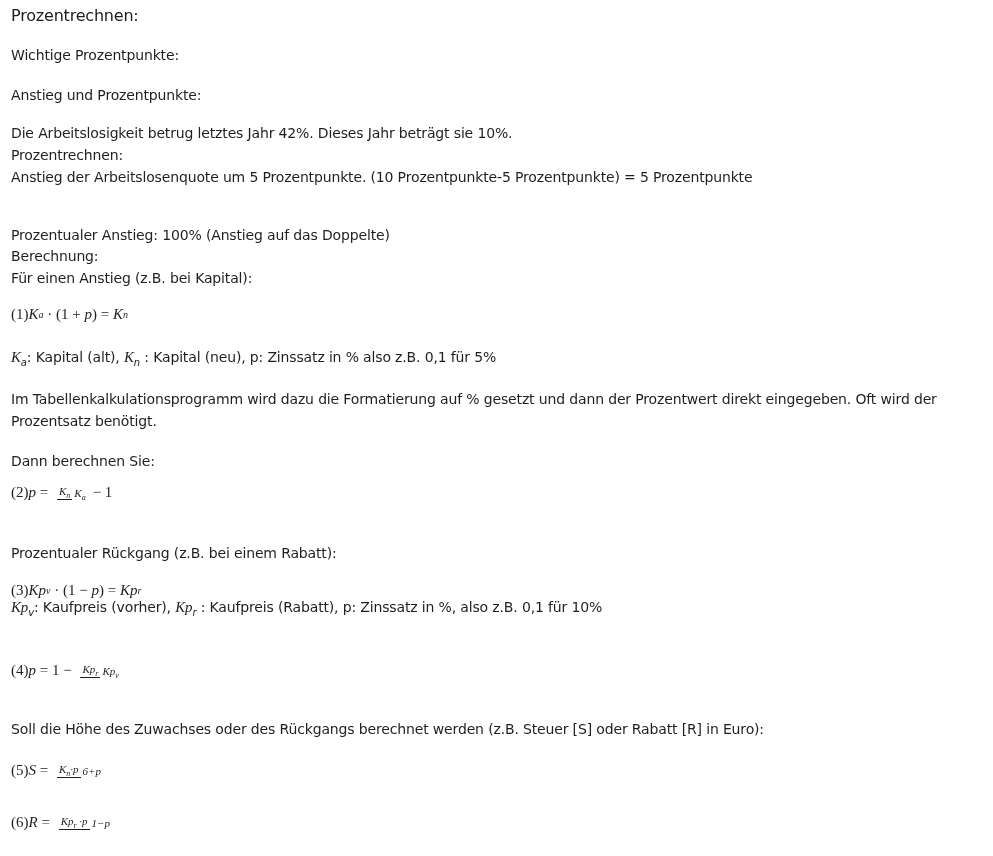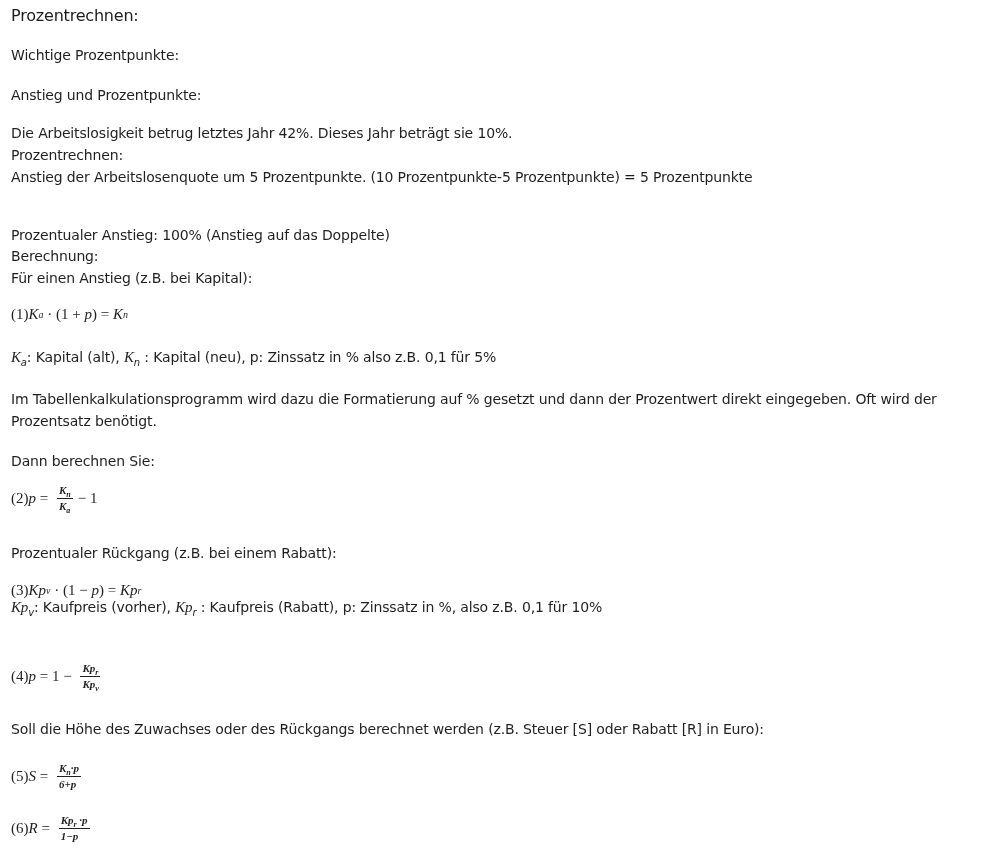--- a/index.html
+++ b/index.html
@@ -56,26 +56,25 @@
       position: absolute;
       left: 0;
       font-family: "Liberation Serif", "DejaVu Serif", serif;
       font-size: 15px;
       white-space: nowrap;
       display: flex;
       align-items: center;
     }
     .frac {
       display: inline-flex;
-      flex-direction: column;
-      align-items: flex-start;
+      flex-direction: row;
+      align-items: center;
       margin: 0 5px;
       font-size: 11px;
       vertical-align: middle;
-      font-weight: bold;
     }
     .frac .num {
       padding: 0 2px 1px 2px;
       border-bottom: 1px solid #1f1f1f;
       line-height: 13px;
     }
     .frac .den {
       padding: 1px 2px 0 2px;
       line-height: 13px;
     }

